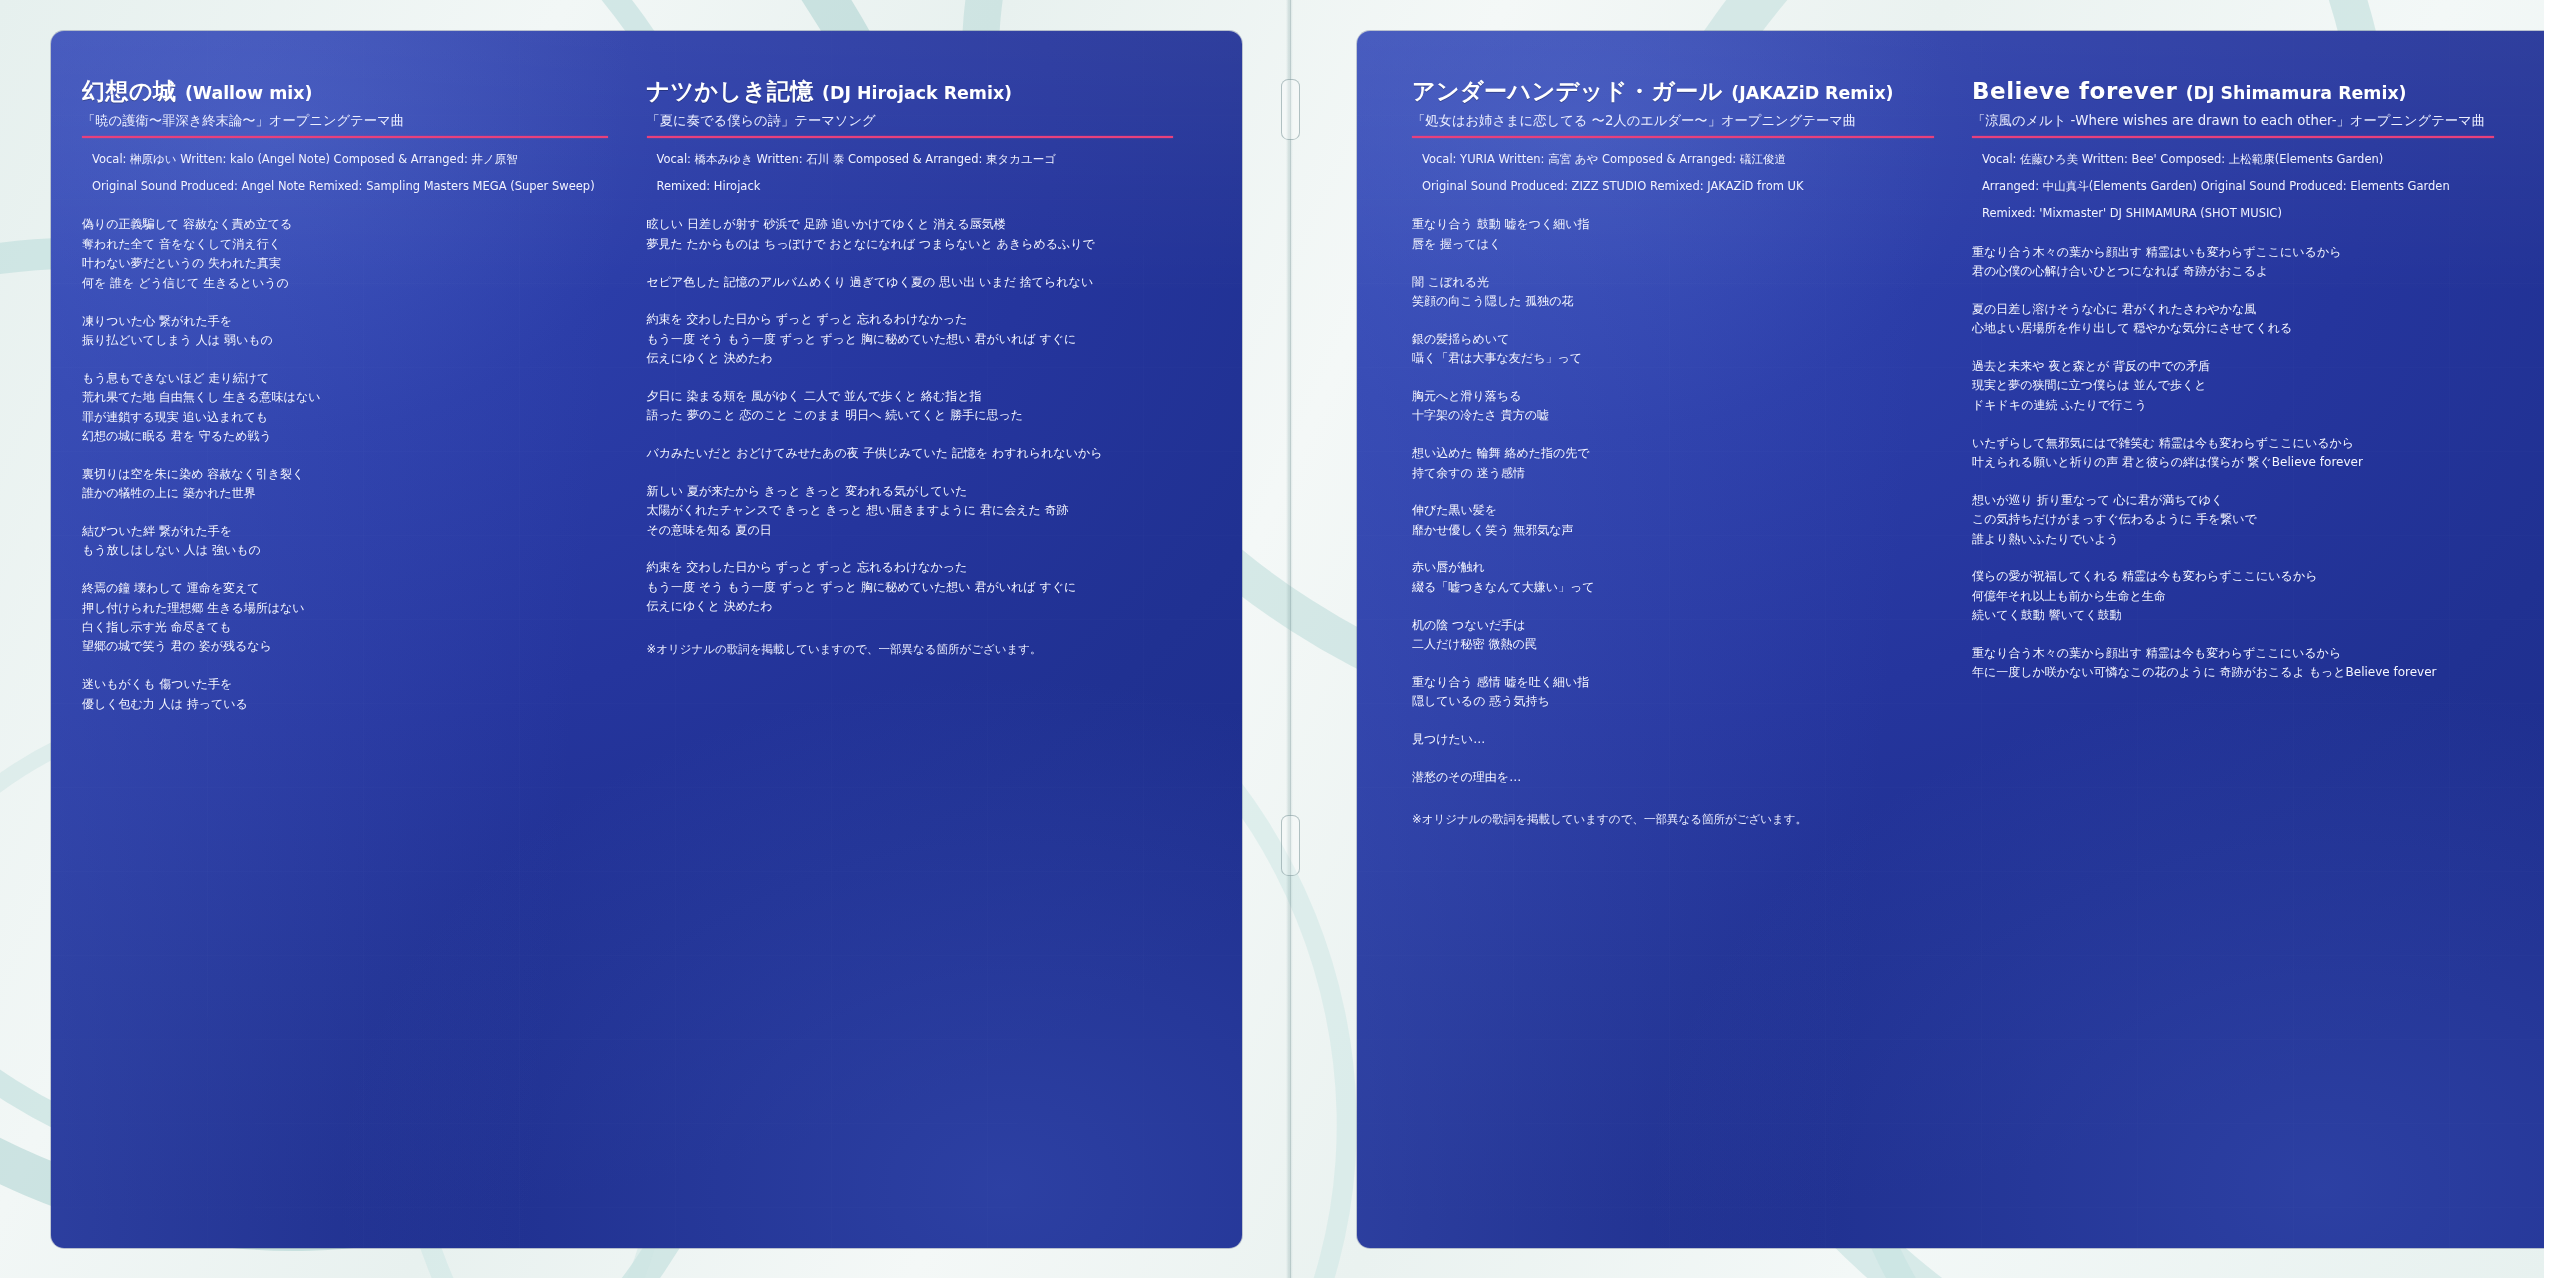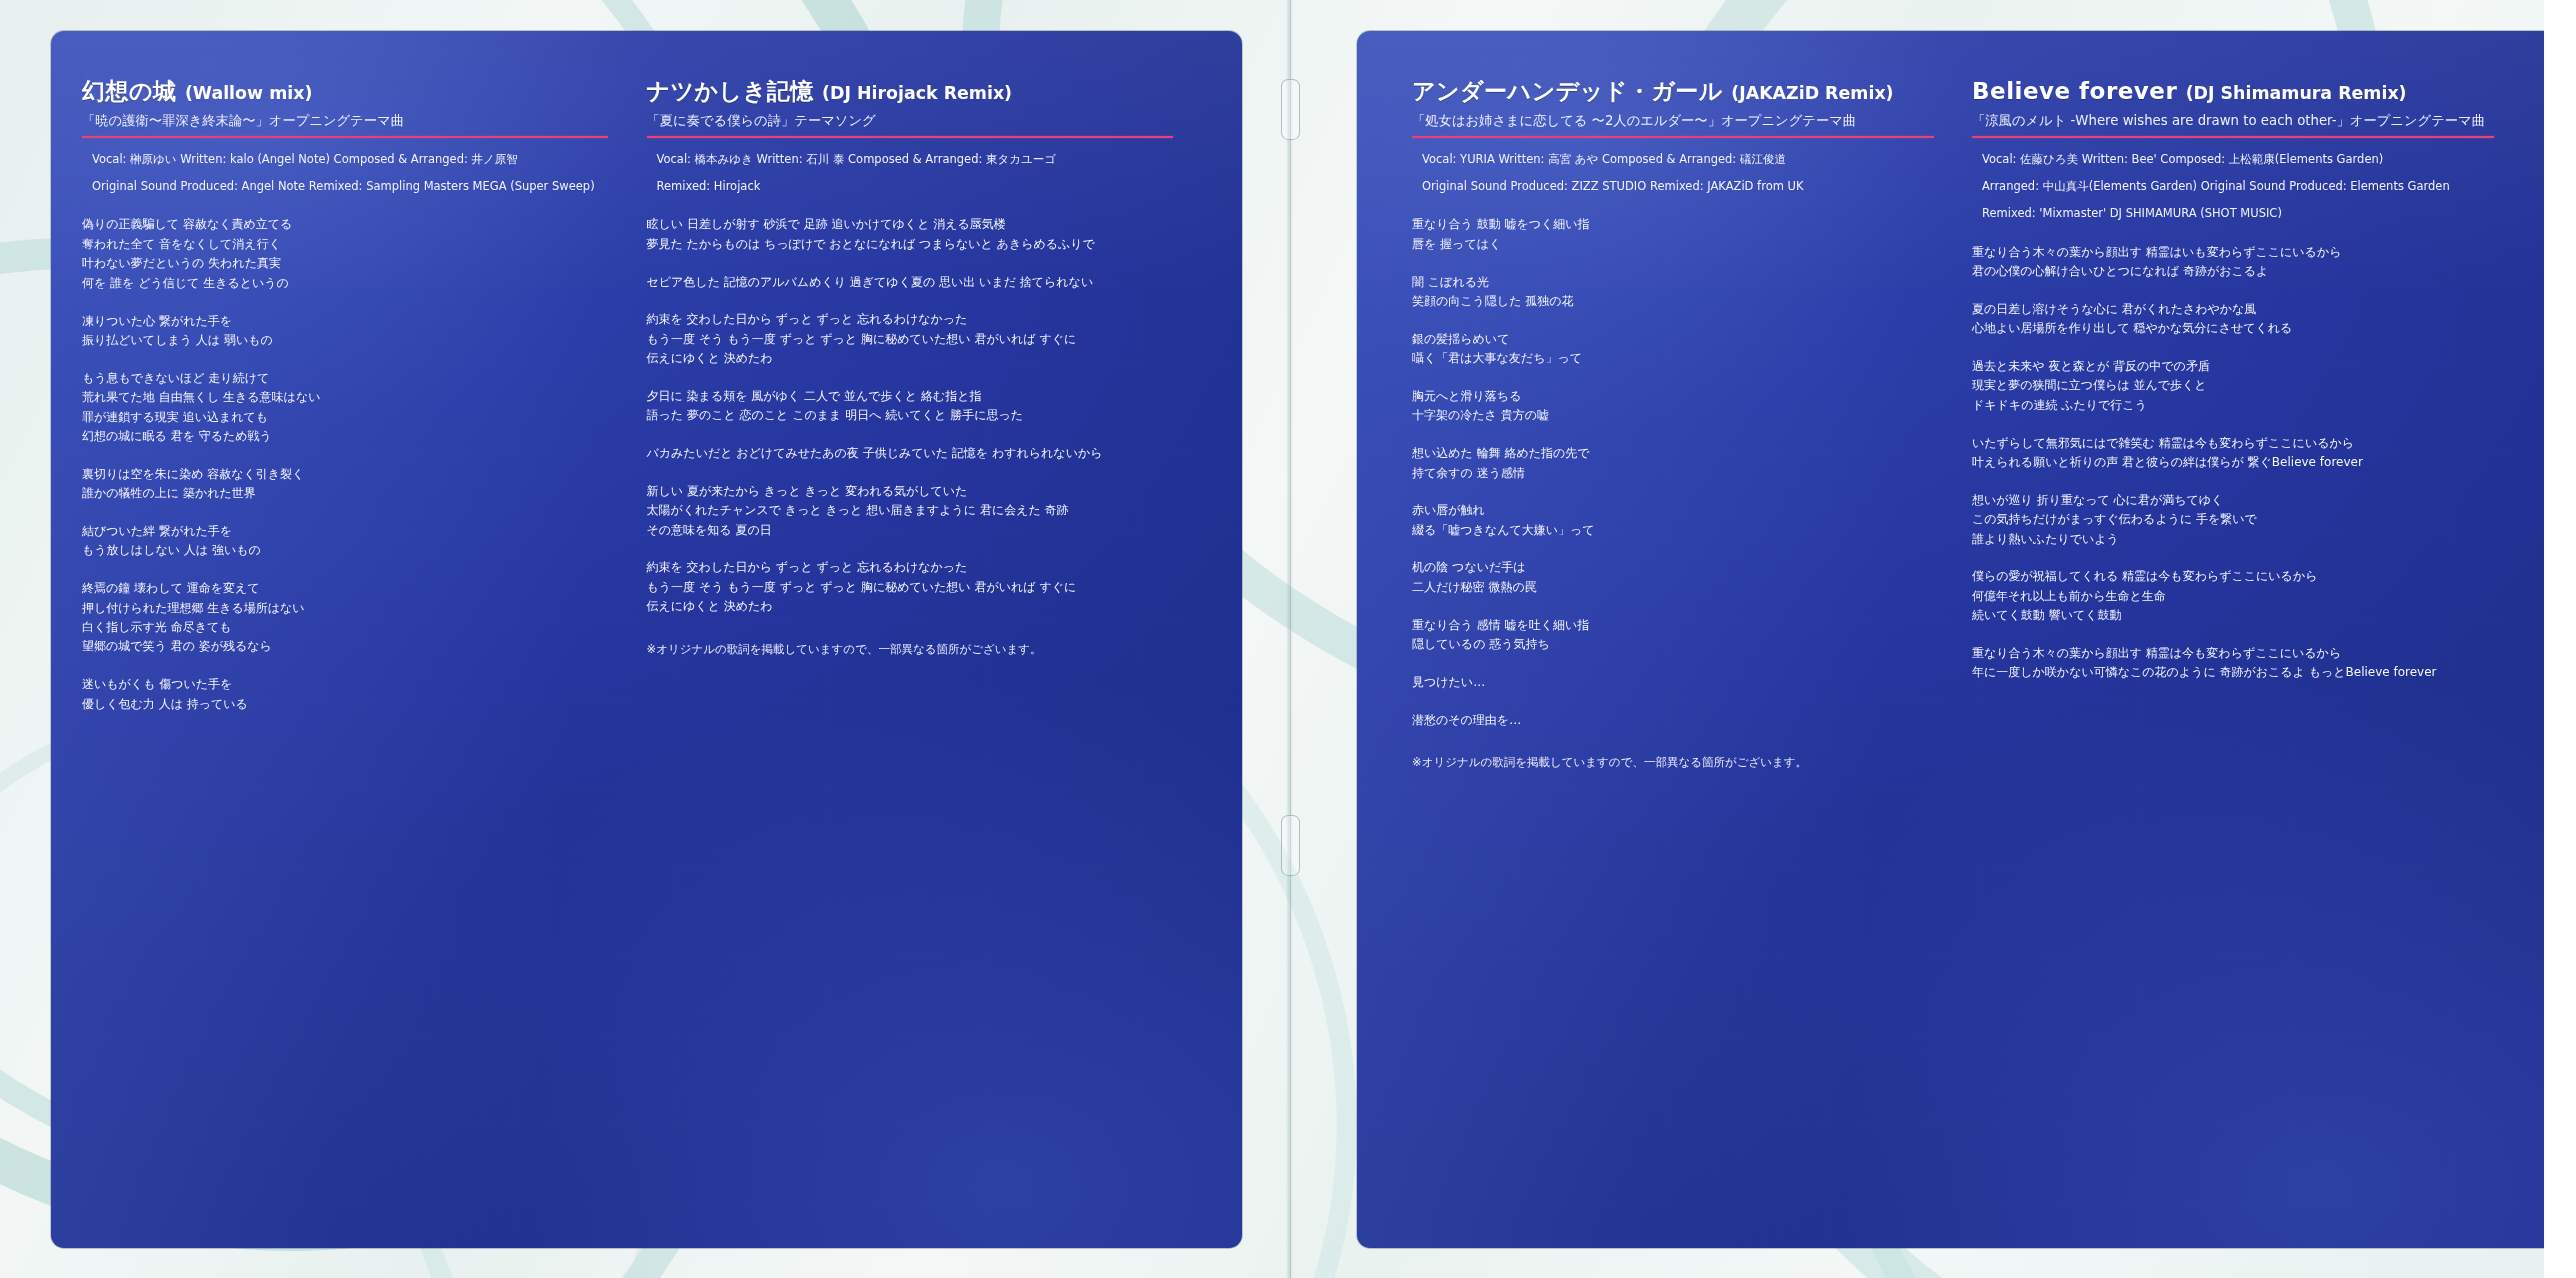--- a/index.html
+++ b/index.html
@@ -339,20 +339,24 @@
           </div>
           <div class="stanza">
             <div>胸元へと滑り落ちる</div>
             <div>十字架の冷たさ 貴方の嘘</div>
           </div>
           <div class="stanza">
             <div>想い込めた 輪舞 絡めた指の先で</div>
             <div>持て余すの 迷う感情</div>
           </div>
           <div class="stanza">
+            <div>伸びた黒い髪を</div>
+            <div>靡かせ優しく笑う 無邪気な声</div>
+          </div>
+          <div class="stanza">
             <div>赤い唇が触れ</div>
             <div>綴る「嘘つきなんて大嫌い」って</div>
           </div>
           <div class="stanza">
             <div>机の陰 つないだ手は</div>
             <div>二人だけ秘密 微熱の罠</div>
           </div>
           <div class="stanza">
             <div>重なり合う 感情 嘘を吐く細い指</div>
             <div>隠しているの 惑う気持ち</div>

